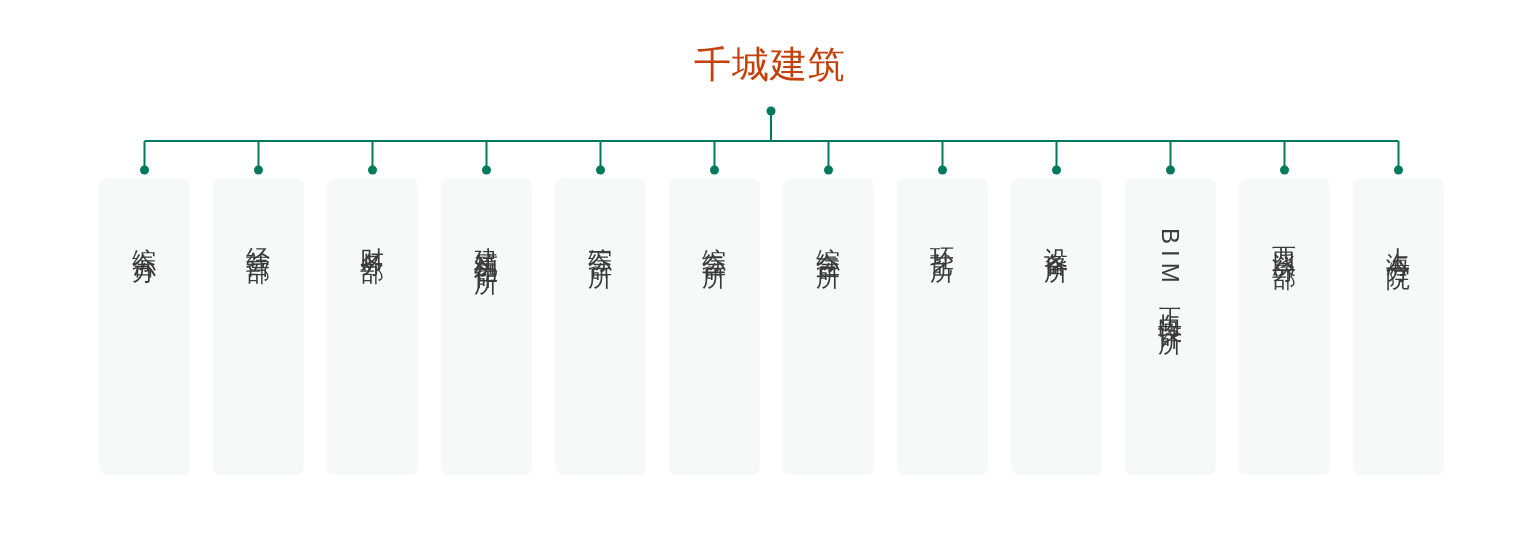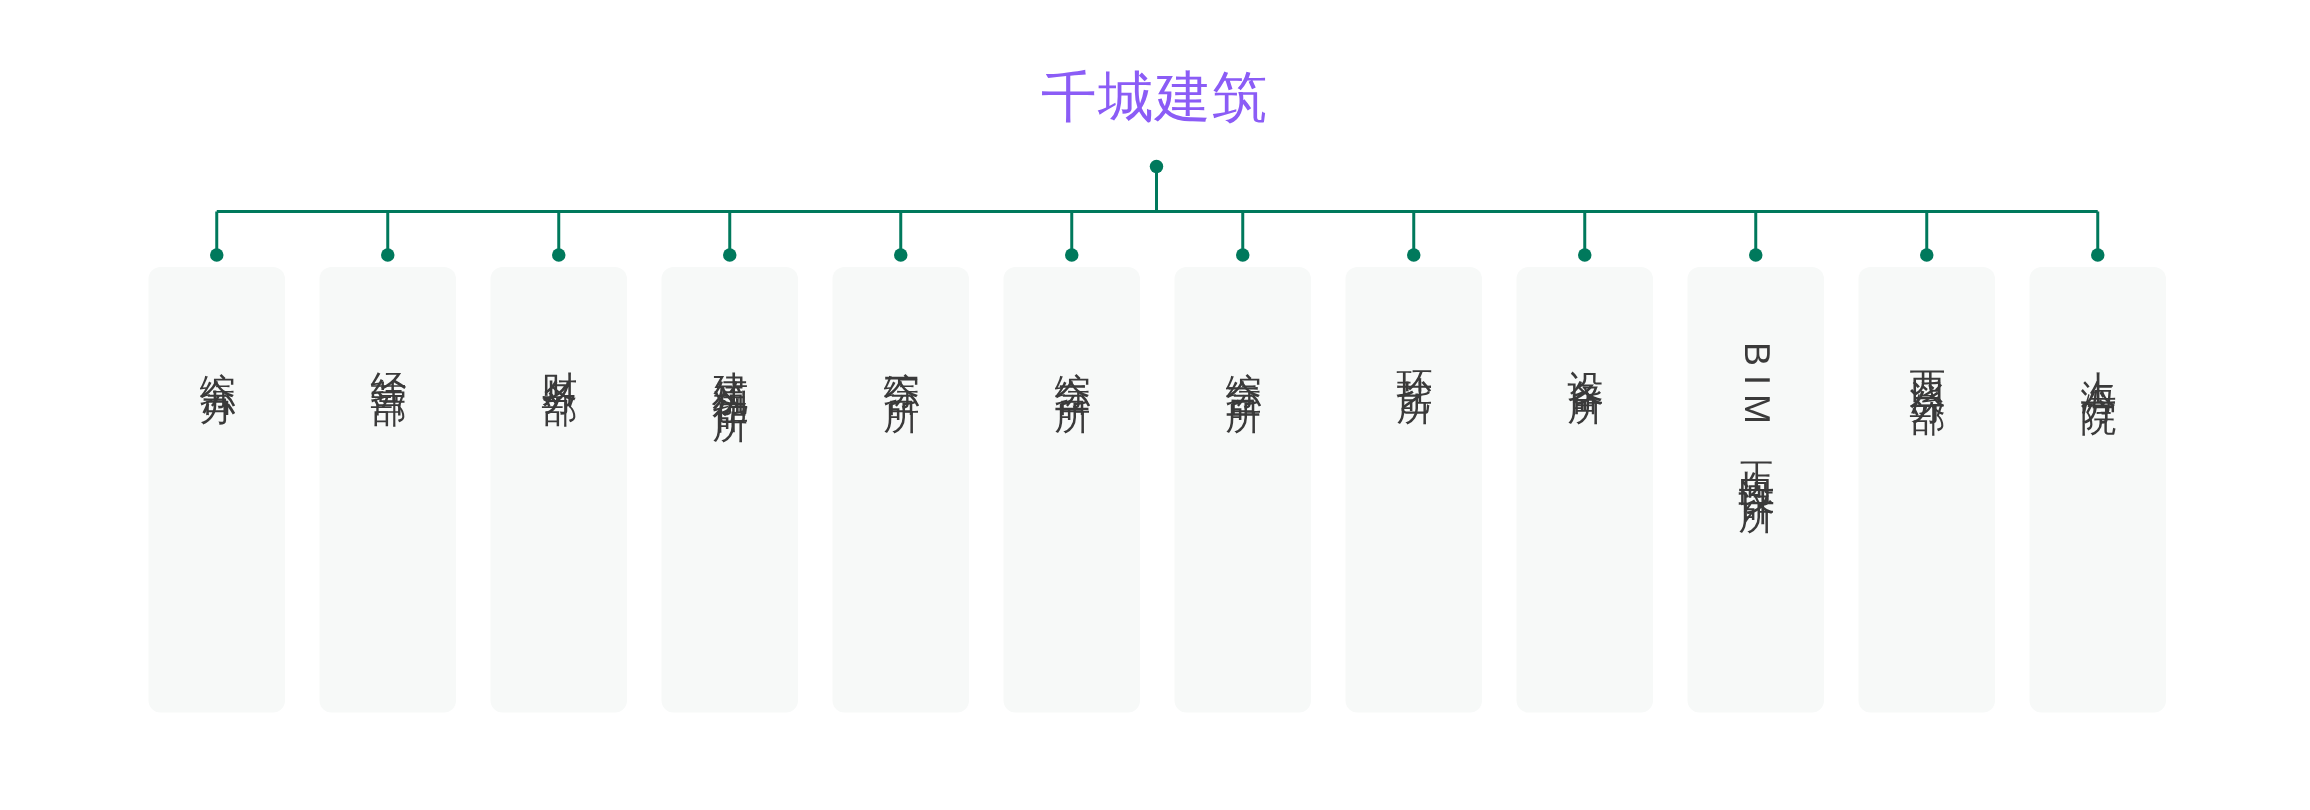--- a/index.html
+++ b/index.html
@@ -23,21 +23,21 @@
   
   .root-title {
     position: absolute;
     left: 0;
     top: 42px;
     width: 1540px;
     text-align: center;
     font-size: 37px;
     line-height: 46px;
     letter-spacing: 1px;
-    color: #8b5cf6;
+    color: #c2410c;
     font-weight: 400;
     white-space: nowrap;
   }
 
   
   .connectors {
     position: absolute;
     left: 0;
     top: 0;
     width: 1540px;

